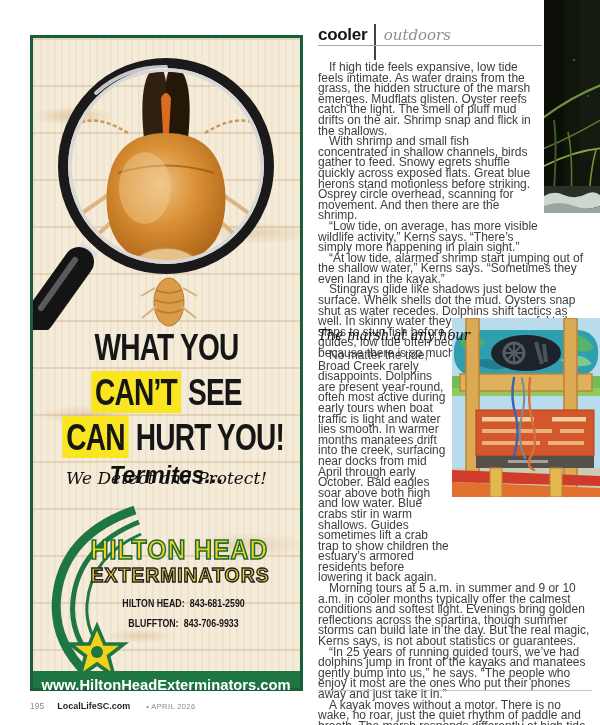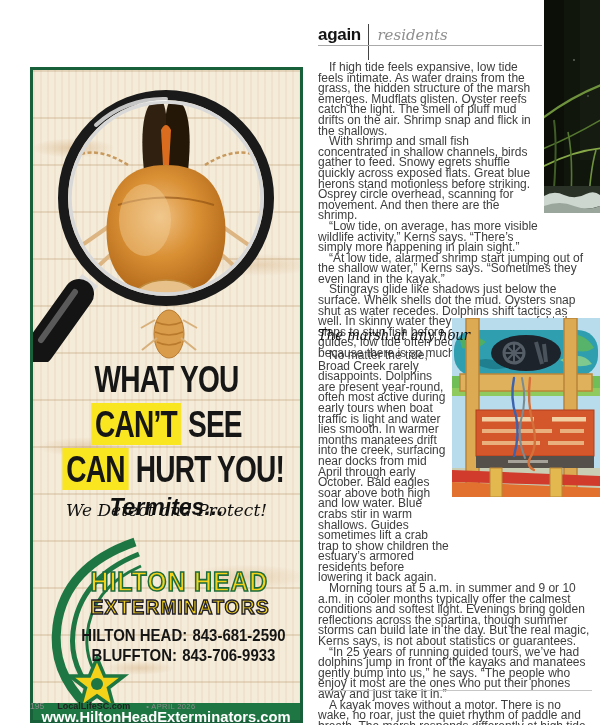--- a/index.html
+++ b/index.html
@@ -9,38 +9,38 @@
   
   .ad{position:absolute;left:30px;top:35px;width:273px;height:656px;box-sizing:border-box;
       border:3px solid #17603a;background-color:#f4ebd9;
       background-image:
         radial-gradient(ellipse 60px 14px at 15% 12%, rgba(186,126,58,.30), transparent 70%),
         radial-gradient(ellipse 80px 16px at 85% 30%, rgba(186,126,58,.22), transparent 70%),
         radial-gradient(ellipse 70px 14px at 20% 58%, rgba(186,126,58,.25), transparent 70%),
         radial-gradient(ellipse 90px 18px at 80% 78%, rgba(186,126,58,.22), transparent 70%),
         radial-gradient(ellipse 50px 10px at 40% 92%, rgba(186,126,58,.25), transparent 70%),
         repeating-linear-gradient(180deg, rgba(163,120,66,.20) 0 1.5px, transparent 1.5px 47px),
-        repeating-linear-gradient(90deg, rgba(197,158,104,.10) 0 2px, transparent 2px 7px); margin-top: 32px;}
+        repeating-linear-gradient(90deg, rgba(197,158,104,.10) 0 2px, transparent 2px 7px);}
   .magnifier{position:absolute;left:0;top:0;width:267px;height:292px;}
   .headline{position:absolute;top:287px;left:0;width:267px;text-align:center;
             font-weight:bold;color:#161616;font-size:36px;line-height:45px;letter-spacing:-1px;}
   .headline .hline{transform:scaleX(.78);transform-origin:center;white-space:nowrap;}
   .headline .hl{background:#f9e520;padding:1px 5px 0 5px;}
   .tag1{position:absolute;top:424px;left:0;width:267px;text-align:center;
         font-family:Liberation Sans, sans-serif;font-style:italic;font-weight:bold;font-size:23px;color:#101010;}
   .tag2{position:absolute;top:430px;left:0;width:267px;text-align:center;
         font-family:"DejaVu Serif",serif;font-style:italic;font-size:17px;color:#101010;}
   .logo1{position:absolute;top:498px;left:0;width:267px;text-align:center;padding-left:28px;box-sizing:border-box;
          font-weight:bold;font-size:27px;line-height:28px;letter-spacing:1px;color:#f3d219;
          -webkit-text-stroke:1.6px #1c6b3d;transform:scaleX(.92);transform-origin:center;white-space:nowrap;}
   .logo2{position:absolute;top:526px;left:0;width:267px;text-align:center;padding-left:28px;box-sizing:border-box;
          font-weight:bold;font-size:20px;line-height:22px;letter-spacing:1px;color:#f3d219;
          -webkit-text-stroke:1.4px #23222e;transform:scaleX(.97);transform-origin:center;white-space:nowrap;}
   .phones{position:absolute;top:556px;left:0;width:267px;text-align:center;padding-left:34px;box-sizing:border-box;
-          font-weight:bold;color:#151515;font-size:17px;line-height:20px;}
+          font-weight:bold;color:#151515;font-size:10px;line-height:20px;}
   .phone-line{transform:scaleX(.88);transform-origin:center;white-space:nowrap;}
   .phone-line .plabel{margin-right:6px;}
   .swoosh{position:absolute;left:2px;top:466px;width:108px;height:188px;}
   .urlbar{position:absolute;left:0;bottom:0;width:267px;height:17px;background:#1e7742;
           color:#ffffff;font-weight:bold;font-size:15.5px;line-height:27px;text-align:center;
           white-space:nowrap;}
   .urlbar .urltext{display:inline-block;transform:scaleX(.95);transform-origin:center;}
 
   
   .masthead{position:absolute;left:318px;top:24px;height:40px;display:flex;align-items:flex-start;}
@@ -144,23 +144,23 @@
       <div class="phone-line"><span class="plabel">HILTON HEAD:</span><span>843-681-2590</span></div>
       <div class="phone-line"><span class="plabel">BLUFFTON:</span><span>843-706-9933</span></div>
     </div>
 
     <div class="urlbar">
       <span class="urltext">www.HiltonHeadExterminators.com</span>
     </div>
   </div>
 
   <div class="masthead">
-    <span class="brand">again</span>
+    <span class="brand">cooler</span>
     <span class="vrule"></span>
-    <span class="section-tag">residents</span>
+    <span class="section-tag">outdoors</span>
   </div>
   <div class="head-rule"></div>
 
   <svg class="grass-photo" viewBox="0 0 56 213" xmlns="http://www.w3.org/2000/svg" aria-hidden="true">
     <rect width="56" height="213" fill="#11160d"></rect>
     <rect x="0" y="0" width="20" height="213" fill="#0b0f08"></rect>
     <rect x="36" y="0" width="20" height="160" fill="#151b10"></rect>
     <path d="M-4 120 Q28 96 60 84" stroke="#6f923d" stroke-width="2.2" fill="none"></path>
     <path d="M-4 150 Q26 138 60 118" stroke="#557730" stroke-width="1.6" fill="none"></path>
     <path d="M-4 168 Q30 150 60 148" stroke="#86a848" stroke-width="1.8" fill="none"></path>

